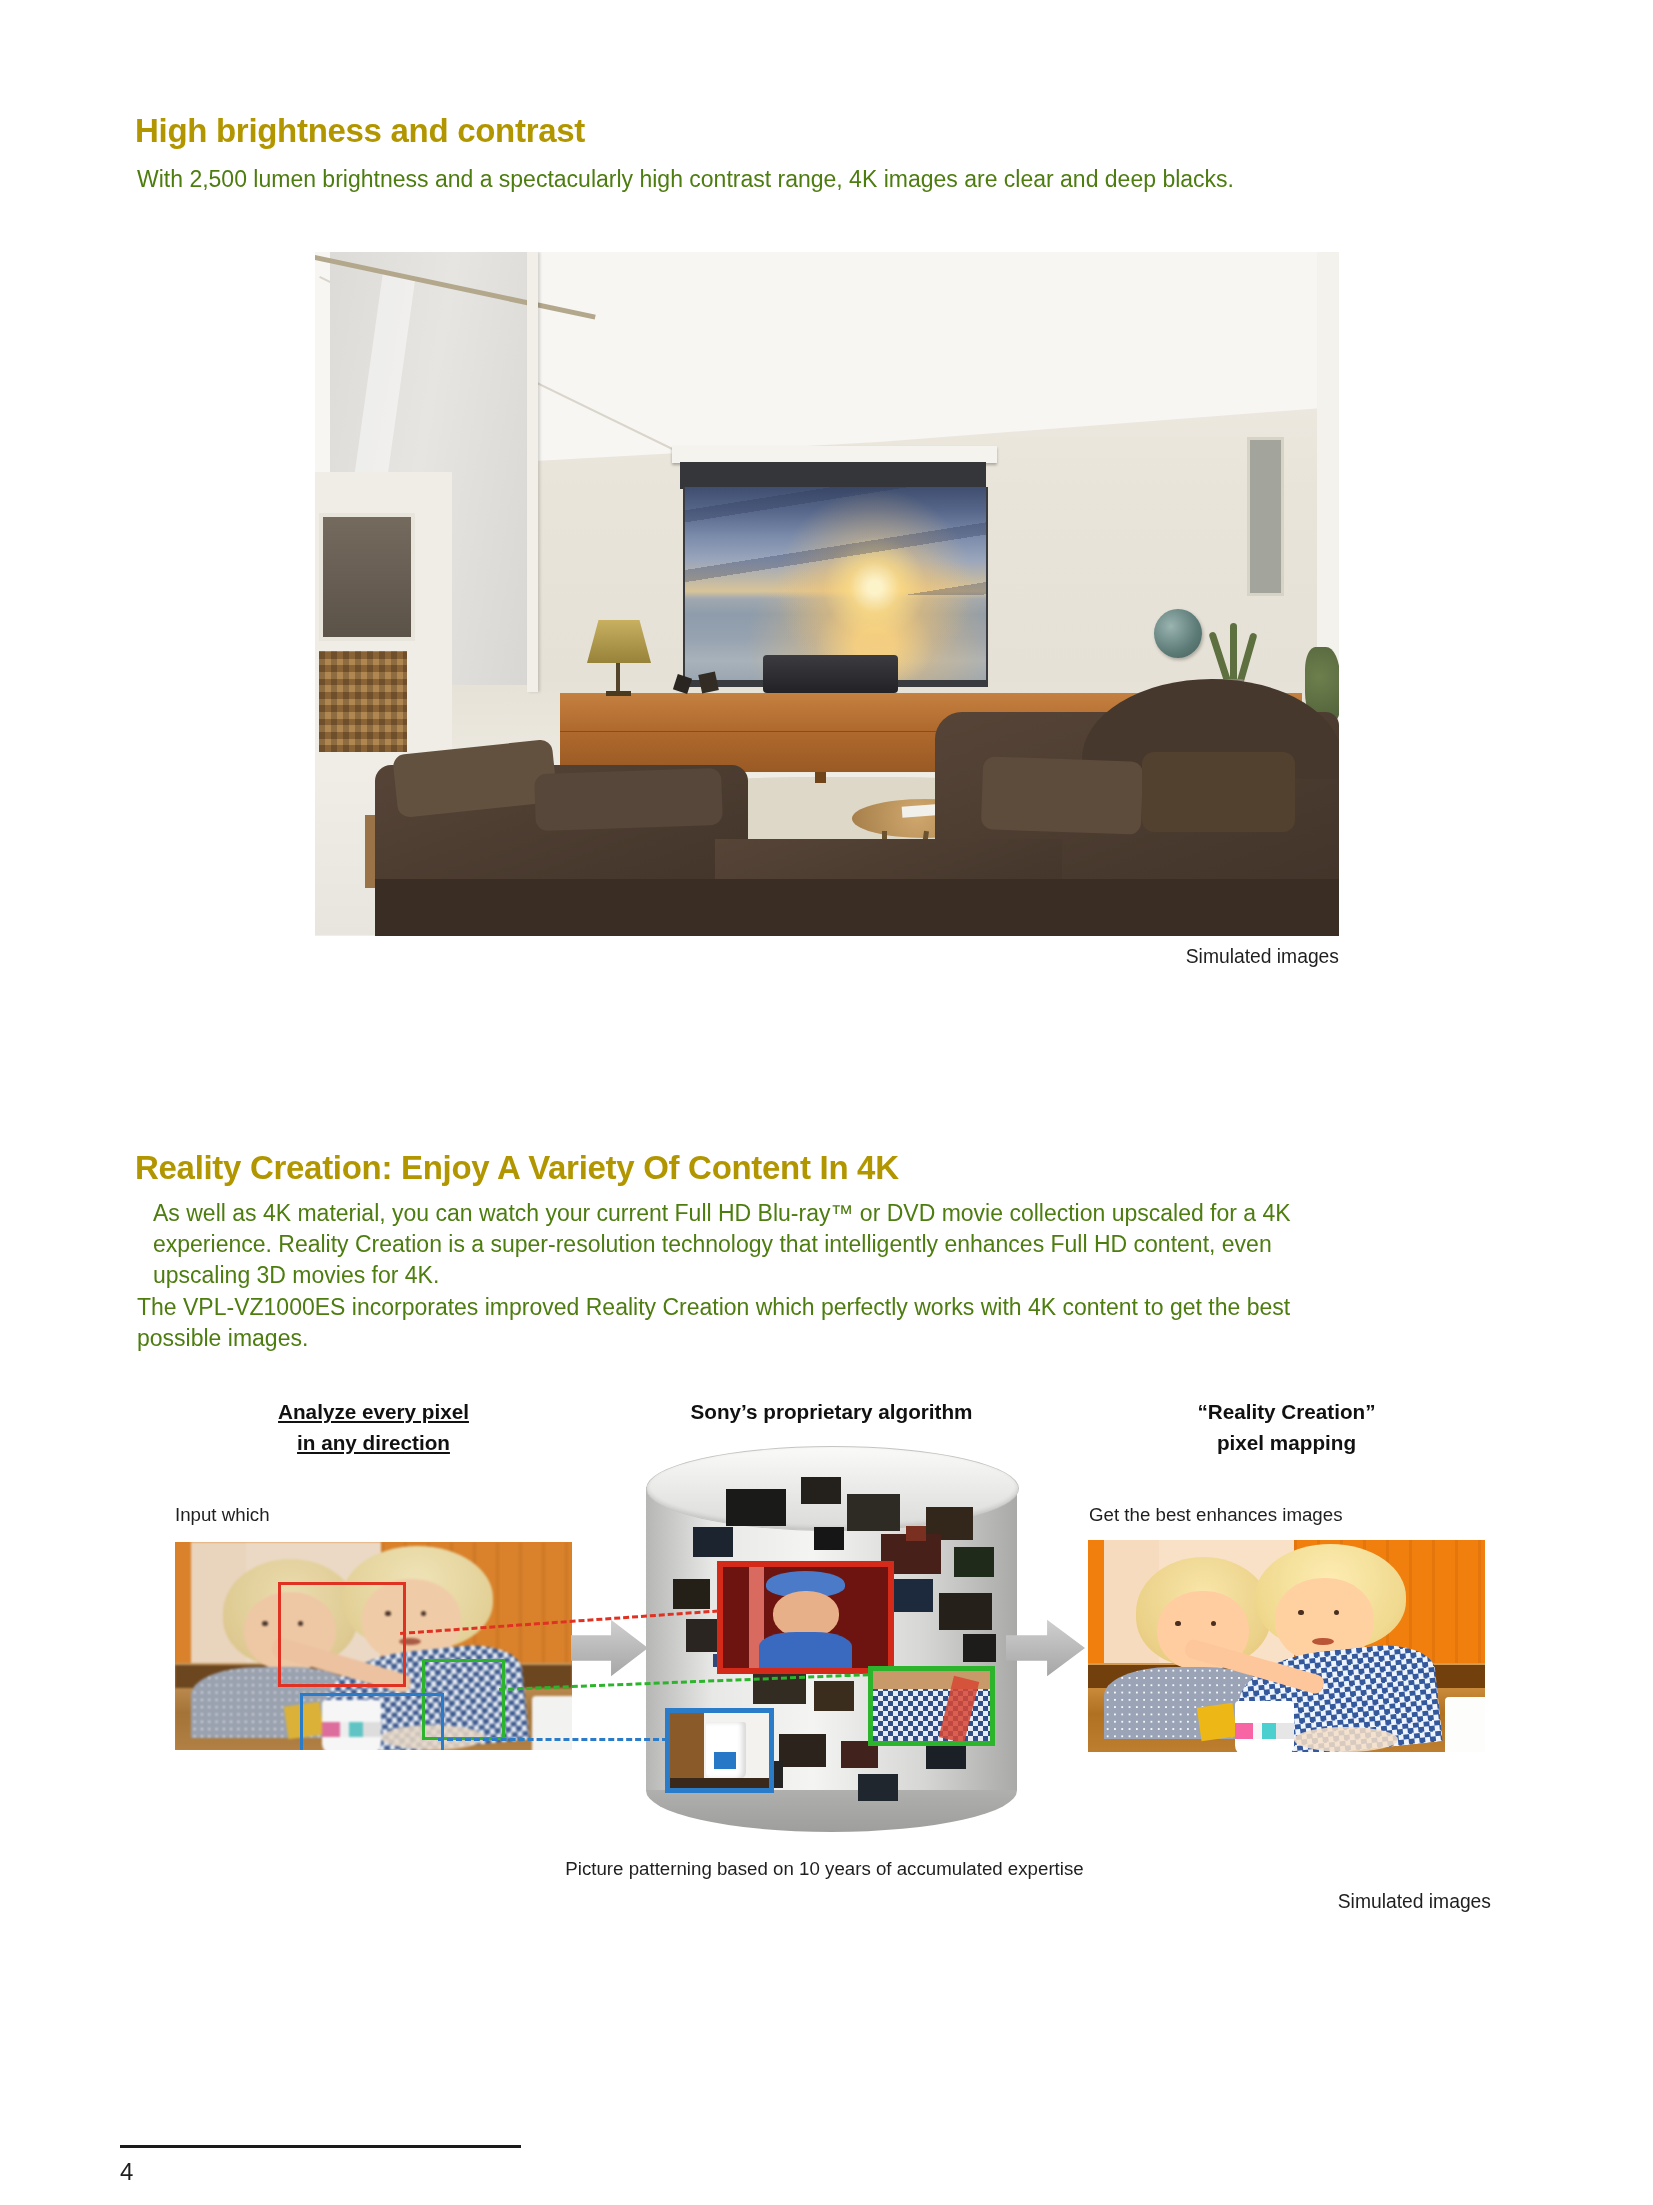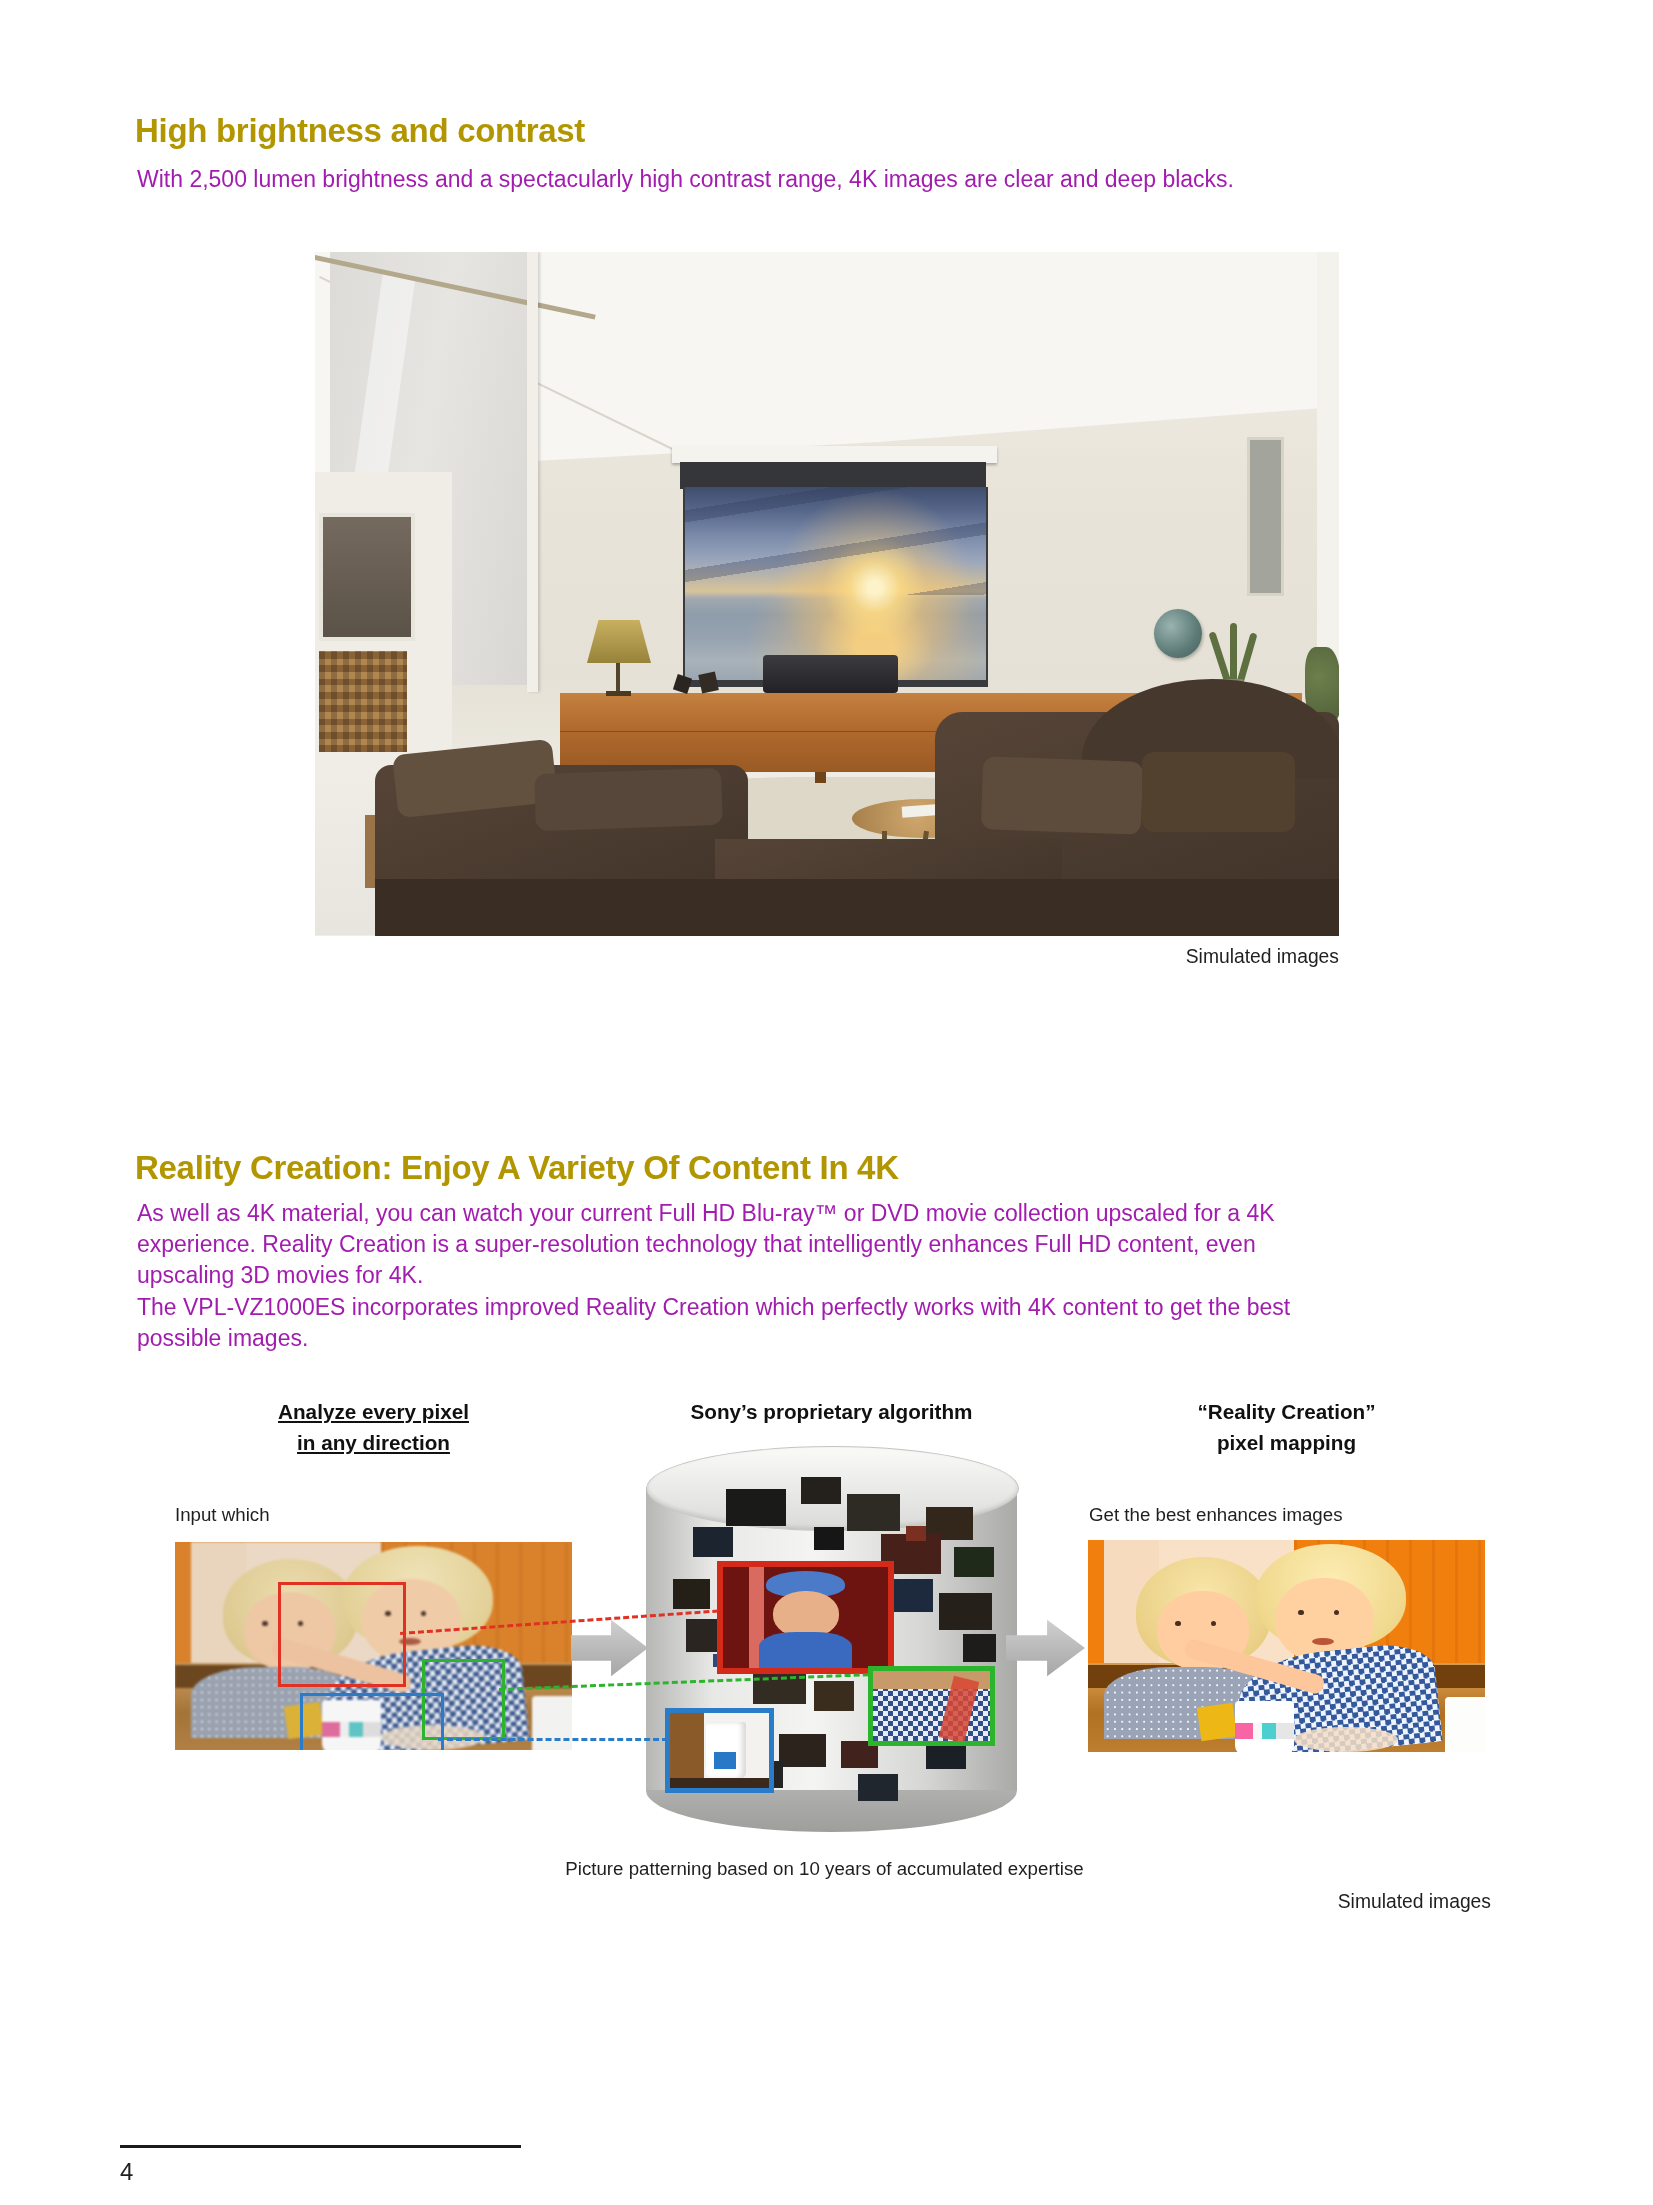--- a/index.html
+++ b/index.html
@@ -1,21 +1,21 @@
 <!DOCTYPE html>
 <html style="font-size:10.7px"><head>
 <meta charset="utf-8">
 <style>
   html,body{margin:0;padding:0;background:#ffffff;}
   .page{position:relative;width:1654px;height:2205px;background:#ffffff;overflow:hidden;
         font-family:"Liberation Sans","DejaVu Sans",sans-serif;color:#1f1f1f;}
   .abs{position:absolute;}
   h1,h2,p{margin:0;padding:0;}
   .gold-heading{font-size:33px;font-weight:700;color:#b29600;letter-spacing:-0.3px;line-height:1.1;}
-  .body-text{font-size:23px;line-height:31px;color:#a21caf;white-space:pre-line;}
+  .body-text{font-size:23px;line-height:31px;color:#4d7c0f;white-space:pre-line;}
   .caption{font-size:19.3px;color:#1f1f1f;}
   .col-label{width:413px;text-align:center;font-size:20.7px;font-weight:700;line-height:31px;white-space:pre-line;color:#111;}
   .small-label{font-size:18.7px;color:#1f1f1f;}
 
   
   .room-photo{left:315px;top:252px;width:1024px;height:684px;overflow:hidden;
               background:linear-gradient(180deg,#f1efe9 0%,#e9e4d9 35%,#e6e1d6 62%,#edebe3 78%,#efeee8 100%);}
   .lr-ceiling{left:0;top:0;width:1024px;height:221px;background:#f7f6f3;
               clip-path:polygon(0 0,100% 0,100% 70%,55% 86%,0 100%);}
   .lr-ceil-line{left:5.3px;top:24px;width:400px;height:2px;background:#d9d5ca;transform:rotate(26deg);transform-origin:0 0;}
@@ -203,21 +203,21 @@
     <div class="abs lr-cushion" style="left:80px;top:495px;width:160px;height:63px;background:#63513f;transform:rotate(-6deg);"></div>
     <div class="abs lr-cushion" style="left:220px;top:519px;width:187px;height:57px;background:#57463a;transform:rotate(-2deg);"></div>
     <div class="abs lr-sofa" style="left:400px;top:587px;width:347px;height:97px;"></div>
     <div class="abs" style="left:60px;top:627px;width:964px;height:57px;background:#3a2e24;"></div>
   </div>
 
   <div class="abs caption" style="left:806px;top:946px;width:533px;text-align:right;">Simulated images</div>
 
   <h2 class="abs gold-heading" style="left:135px;top:1150px;">Reality Creation: Enjoy A Variety Of Content In 4K</h2>
 
-  <p class="abs body-text" style="left:137px;top:1198px;width:1327px;">As well as 4K material, you can watch your current Full HD Blu-ray™ or DVD movie collection upscaled for a 4K
+  <p class="abs body-text" style="left:153px;top:1198px;width:1327px;">As well as 4K material, you can watch your current Full HD Blu-ray™ or DVD movie collection upscaled for a 4K
 experience.  Reality Creation is a super-resolution technology that intelligently enhances Full HD content, even
 upscaling 3D movies for 4K.</p>
   <p class="abs body-text" style="left:137px;top:1292px;width:1327px;">The VPL-VZ1000ES incorporates improved Reality Creation which perfectly works with 4K content to get the best
 possible images.</p>
 
   <div class="abs col-label" style="left:167px;top:1396px;text-decoration:underline;">Analyze every pixel
 in any direction</div>
   <div class="abs col-label" style="left:625px;top:1396px;">Sony’s proprietary algorithm</div>
   <div class="abs col-label" style="left:1080px;top:1396px;">“Reality Creation”
 pixel mapping</div>

